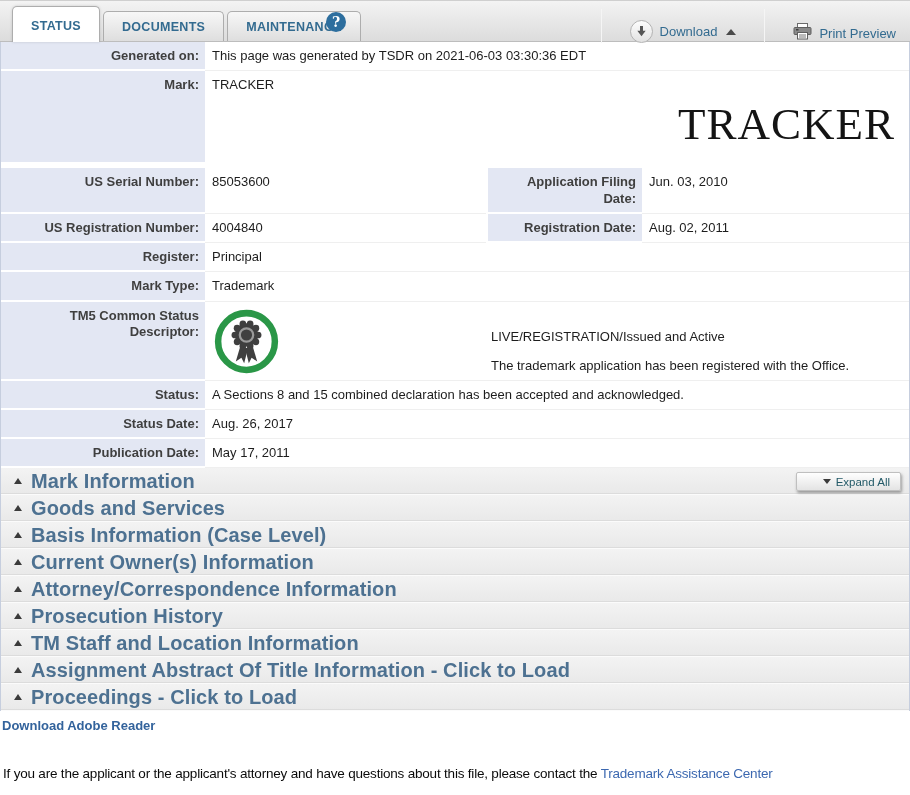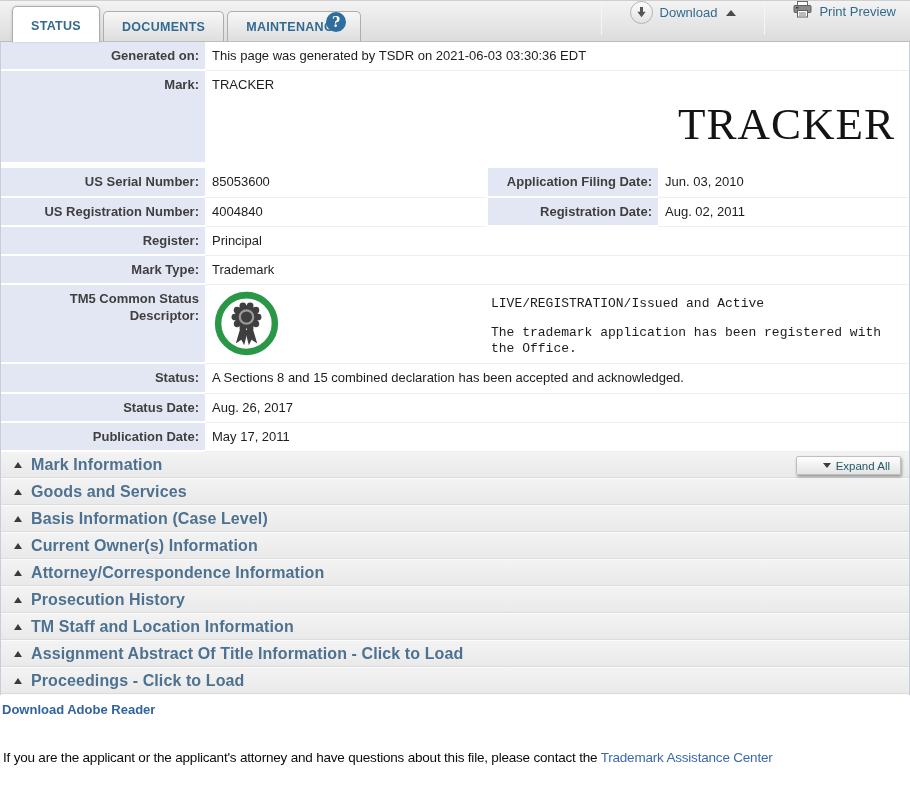--- a/index.html
+++ b/index.html
@@ -37,21 +37,21 @@
   .tab.active{
     background:#fff;padding-top:13px;padding-bottom:10px;
     position:relative;top:1px;box-shadow:0 0 3px rgba(0,0,0,.15);
   }
   .help-circle{
     position:absolute;left:326px;top:11px;width:20px;height:20px;border-radius:50%;
     background:#2d6e9e;color:#fff;font-weight:bold;font-size:14px;
     display:flex;align-items:center;justify-content:center;cursor:pointer;
     font-family:"DejaVu Serif","Liberation Serif",serif;
   }
-  .toolbar{position:absolute;right:0;top:0;height:42px;display:flex;align-items:flex-start;}
+  .toolbar{position:absolute;right:0;top:0;height:42px;display:flex;align-items:flex-end;}
   .tool-sep{width:1px;height:34px;background:#c4c4c4;border-right:1px solid #f5f5f5;margin:0 14px;}
   .tool-item{display:flex;align-items:center;gap:7px;color:var(--tab-text);font-size:13px;cursor:pointer;padding:0 14px;}
   .dl-circle{
     width:23px;height:23px;border-radius:50%;border:1px solid #b3b3b3;
     background:linear-gradient(#fdfdfd,#e2e2e2);
     display:flex;align-items:center;justify-content:center;
   }
   .tri-up-sm{width:0;height:0;border-left:5px solid transparent;border-right:5px solid transparent;border-bottom:6px solid #4a4a4a;display:inline-block;margin-left:2px;}
   .tri-down-sm{width:0;height:0;border-left:5px solid transparent;border-right:5px solid transparent;border-top:6px solid #4a4a4a;display:inline-block;}
 
@@ -59,46 +59,46 @@
   .content{width:910px;border-left:1px solid #c6cede;border-right:1px solid #c6cede;}
   .irow{display:flex;align-items:stretch;}
   .lbl{
     width:204px;background:var(--label-bg);
     text-align:right;font-weight:bold;color:#3f3f3f;
     padding:6px 6px 5px 4px;border-bottom:2px solid #fff;line-height:1.25;
   }
   .val{flex:1;padding:6px 8px 5px 7px;border-bottom:1px solid #efefef;color:#1d1d1d;line-height:1.25;}
   .val-fixed{flex:none;width:281px;padding:6px 8px 5px 7px;border-bottom:1px solid #efefef;color:#1d1d1d;margin-right:2px;}
   .lbl2{
-    width:170px;background:var(--label-bg);
+    width:154px;background:var(--label-bg);
     text-align:right;font-weight:bold;color:#3f3f3f;
     padding:6px 6px 5px 4px;border-bottom:2px solid #fff;line-height:1.25;
   }
   .mark-row{min-height:93px;margin-bottom:4px;}
   .mark-big{
     font-family:"Liberation Serif","DejaVu Serif",serif;
     font-size:45px;color:#141414;text-align:right;
     padding:8px 14px 10px 0;letter-spacing:1px;line-height:1;
   }
   .tm5-row{min-height:79px;}
-  .tm5-val{display:flex;align-items:center;padding-top:4px;font-family:Liberation Mono, monospace;}
+  .tm5-val{display:flex;align-items:flex-end;padding-top:4px;}
   .tm5-icon{width:67px;height:67px;flex:none;margin-left:1px;}
   .tm5-text{margin-left:211px;padding-top:6px;}
   .tm5-text .line2{margin-top:13px;}
 
   
   .section{
     position:relative;height:27px;display:flex;align-items:center;padding-left:13px;
     background:linear-gradient(#f3f3f3,#e9e9e9);
     border-bottom:1px solid #fbfbfb;
     box-shadow:inset 0 -1px 0 #dcdcdc;
     cursor:pointer;
   }
   .tri-up{width:0;height:0;border-left:4px solid transparent;border-right:4px solid transparent;border-bottom:6px solid #3b3b3b;margin-right:9px;flex:none;}
-  .section-title{color:var(--section-title);font-weight:bold;font-size:16px;letter-spacing:.1px;}
+  .section-title{color:var(--section-title);font-weight:bold;font-size:20px;letter-spacing:.1px;}
   .expand-btn{
     position:absolute;right:8px;top:4px;height:19px;
     display:flex;align-items:center;gap:5px;padding:0 10px 0 26px;
     background:linear-gradient(#fefefe,#e4e4e4);
     border:1px solid #bfbfbf;border-radius:2px;
     box-shadow:1px 2px 3px rgba(0,0,0,.35);
     color:#235a68;font-size:11.5px;cursor:pointer;
   }
   .expand-btn .tri-down-sm{border-left-width:4px;border-right-width:4px;border-top-width:5px;border-top-color:#3b3b3b;}
 

